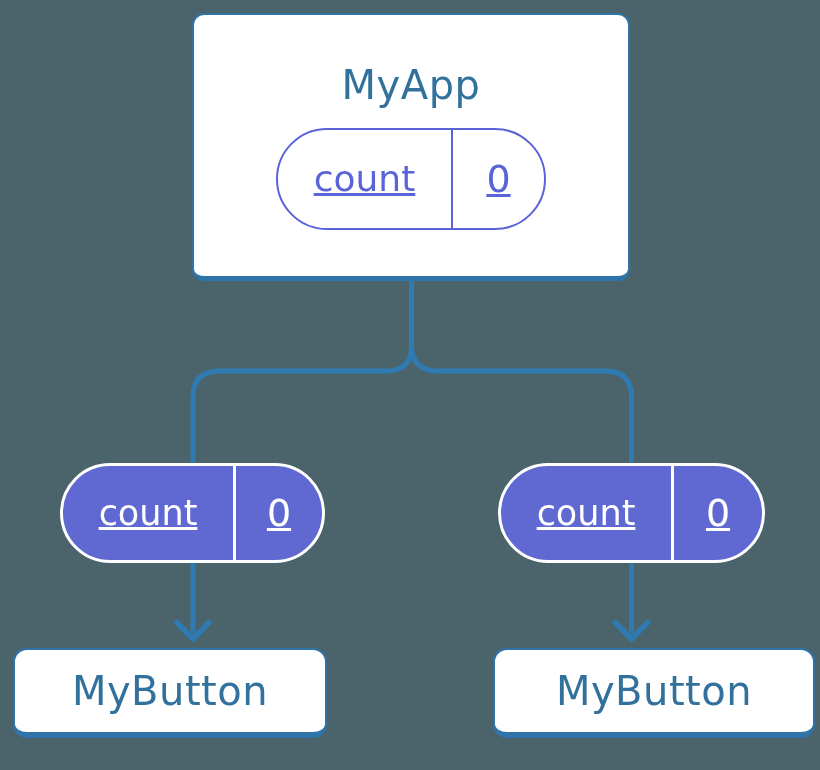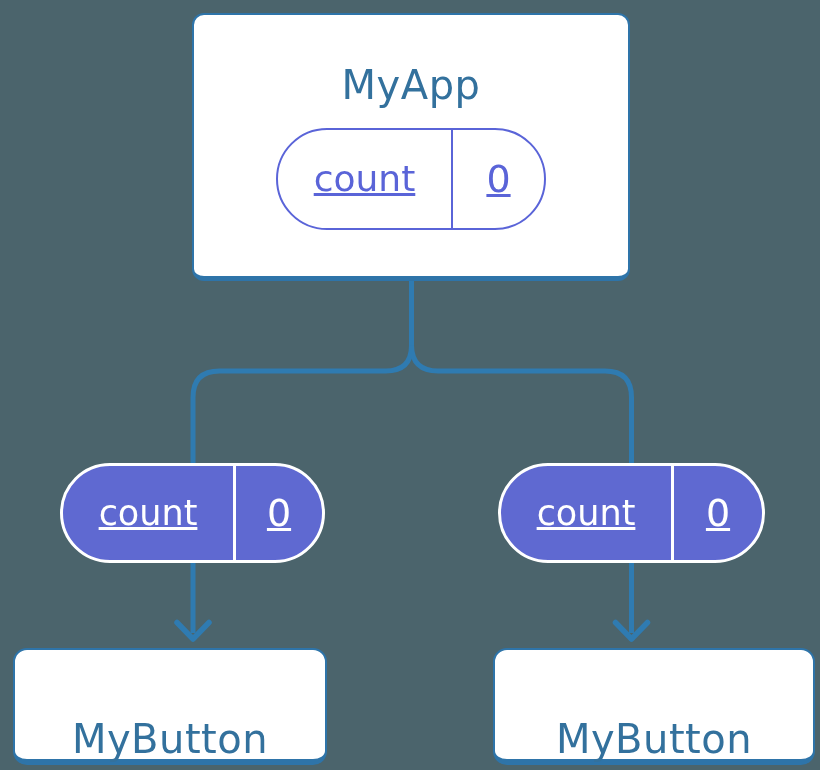--- a/index.html
+++ b/index.html
@@ -58,25 +58,25 @@
   }
   .node-title {
     font-size: 40px;
     line-height: 1;
     font-weight: 500;
     color: var(--node-text);
     letter-spacing: 0.5px;
   }
   .node-leaf {
     top: 648px;
-    height: 117px;
+    height: 90px;
     border-radius: 14px;
     border-bottom-width: 6px;
     display: flex;
-    align-items: flex-end;
+    align-items: center;
     justify-content: center;
   }
   .node-leaf.left  { left: 13px;  width: 314px; }
   .node-leaf.right { left: 493px; width: 322px; }
 
   .pill {
     display: flex;
     align-items: stretch;
     overflow: hidden;
     z-index: 2;

